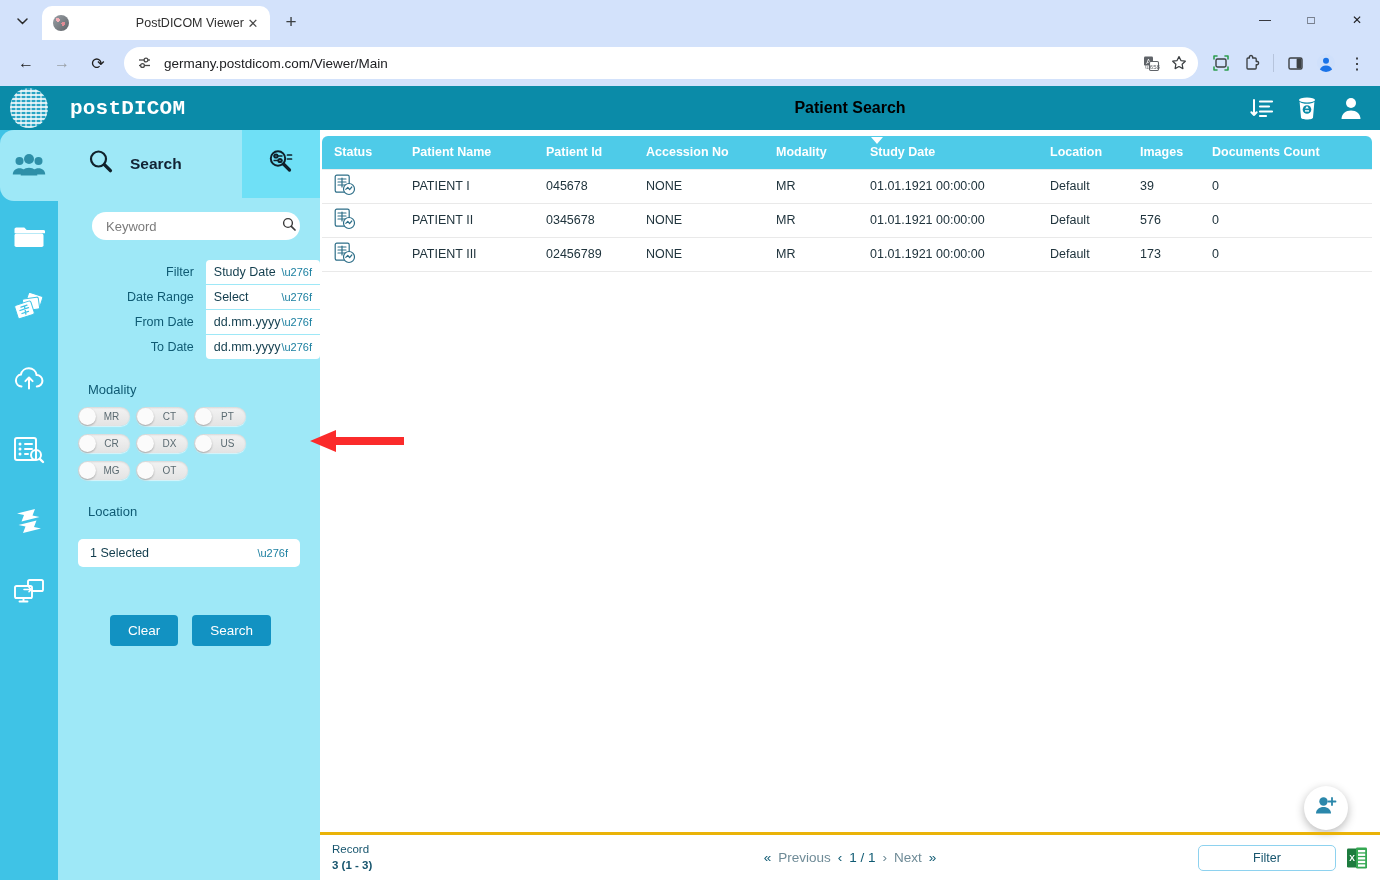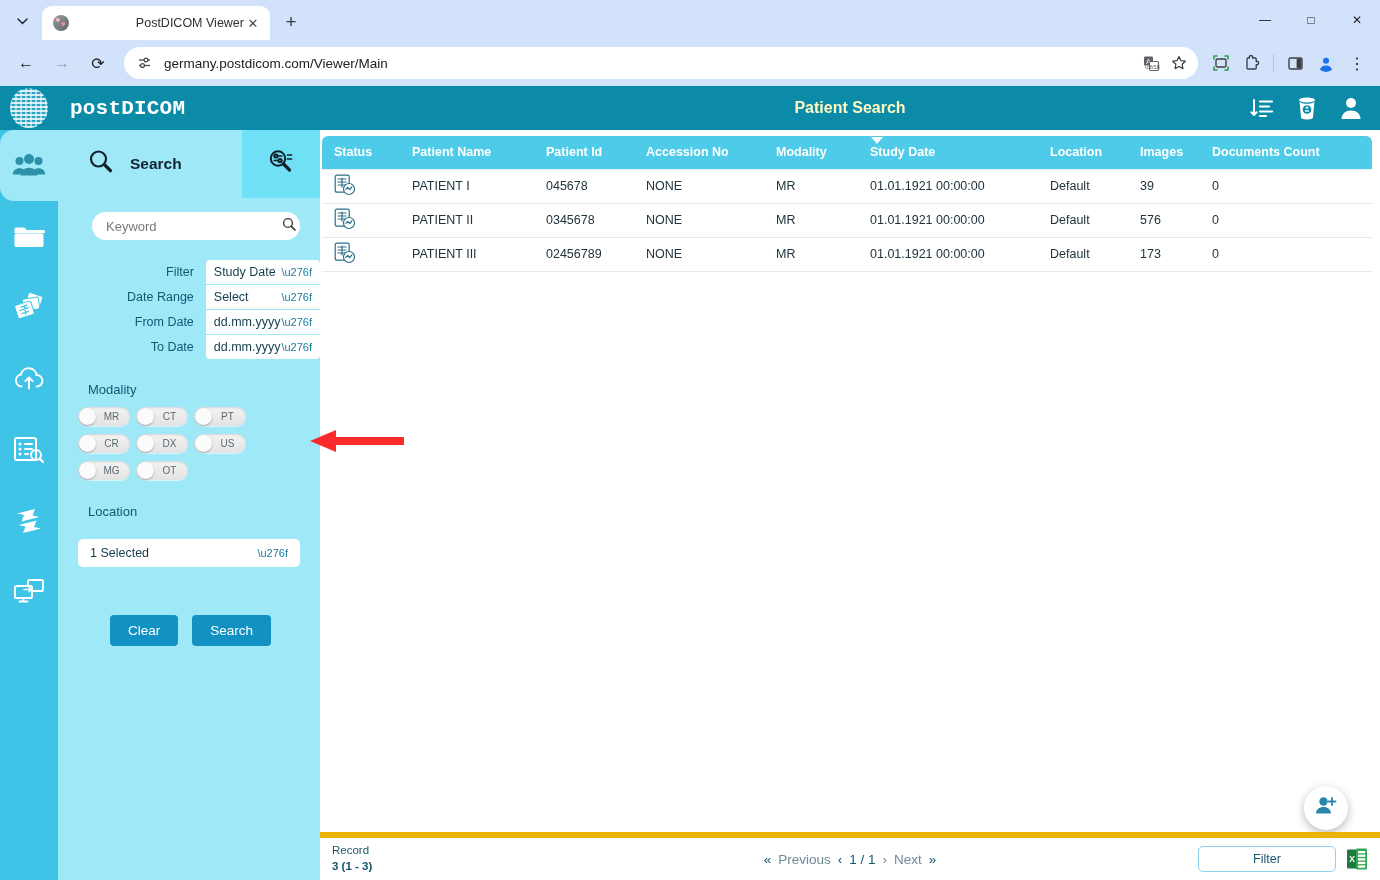--- a/index.html
+++ b/index.html
@@ -178,21 +178,21 @@
 
   
   .main {
     position: absolute; left: 320px; top: 0; right: 0; bottom: 0;
     background: #ffffff;
   }
   .app-header {
     height: 44px; background: #0b8ba8; display: flex; align-items: center;
     justify-content: center; position: relative;
   }
-  .app-title { font-size: 16px; font-weight: bold; color: #fef9c3; }
+  .app-title { font-size: 16px; font-weight: bold; color: #000000; }
   .header-icons { position: absolute; right: 18px; top: 0; height: 44px; display: flex; align-items: center; gap: 22px; }
   .header-icons > div { color: #ffffff; display: flex; align-items: center; }
 
   .table-wrap { padding: 6px 8px 0 2px; height: 748px; position: relative; }
   table { width: 100%; border-collapse: collapse; table-layout: fixed; }
   thead th {
     background: #4ecbe8; color: #ffffff; font-size: 12.5px; font-weight: bold;
     text-align: left; height: 33px; padding: 0 0 0 12px; position: relative;
   }
   thead th:first-child { border-radius: 6px 0 0 0; }
@@ -210,21 +210,21 @@
   .st-icon { display: block; }
 
   .fab {
     position: absolute; right: 32px; bottom: 48px; width: 44px; height: 44px;
     border-radius: 50%; background: #ffffff; box-shadow: 0 3px 10px rgba(0,0,0,.28);
     display: flex; align-items: center; justify-content: center; color: #2a87ab;
   }
 
   .footer {
     position: absolute; left: 0; right: 0; bottom: 0; height: 48px;
-    border-top: 6px solid #eab308; display: flex; align-items: center; margin-top: 13px;
+    border-top: 3px solid #eab308; display: flex; align-items: center; margin-top: 13px;
   }
   .record { padding-left: 12px; font-size: 11.5px; color: #17556e; line-height: 1.35; }
   .record b { font-weight: bold; }
   .pager {
     position: absolute; left: 0; right: 0; display: flex; align-items: center;
     justify-content: center; gap: 7px; font-size: 13.5px; color: #17556e; pointer-events: none;
   }
   .pager > * { pointer-events: auto; }
   .pager .dim { color: #6f8b97; }
   .pager .cur { color: #0f5a73; }

